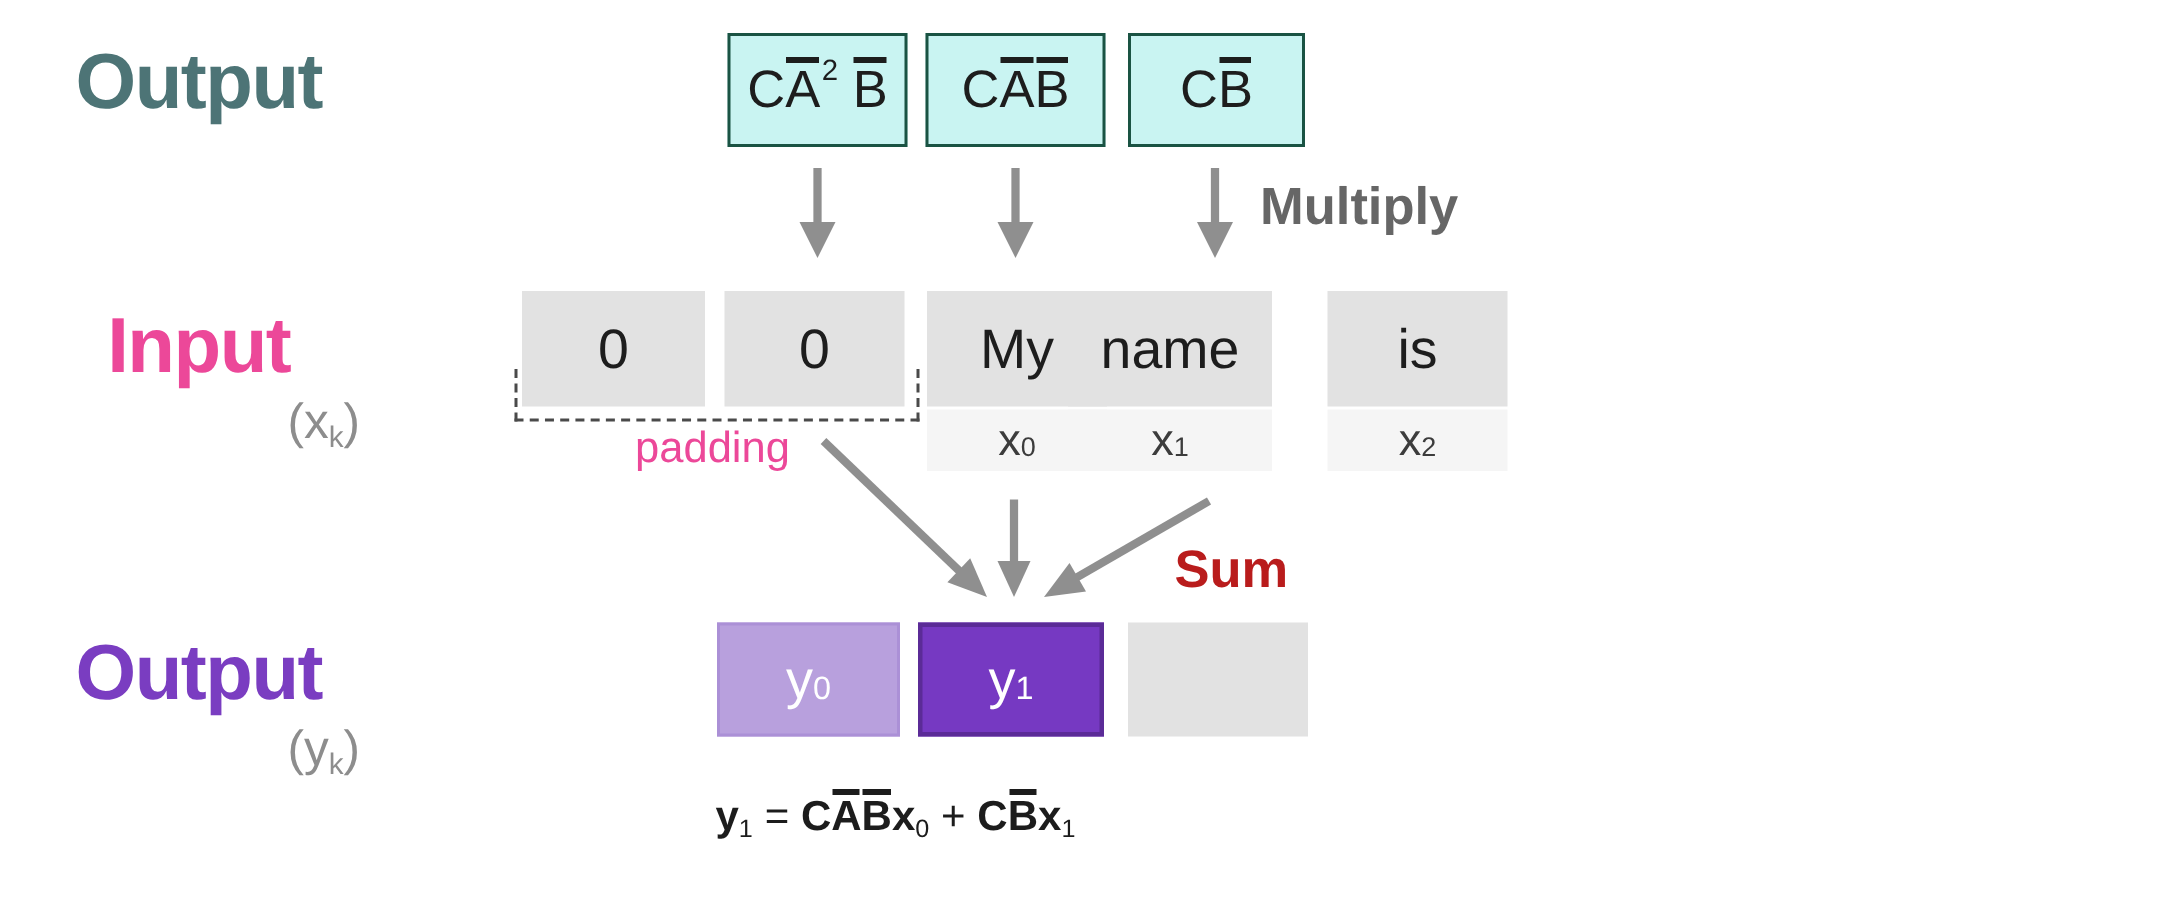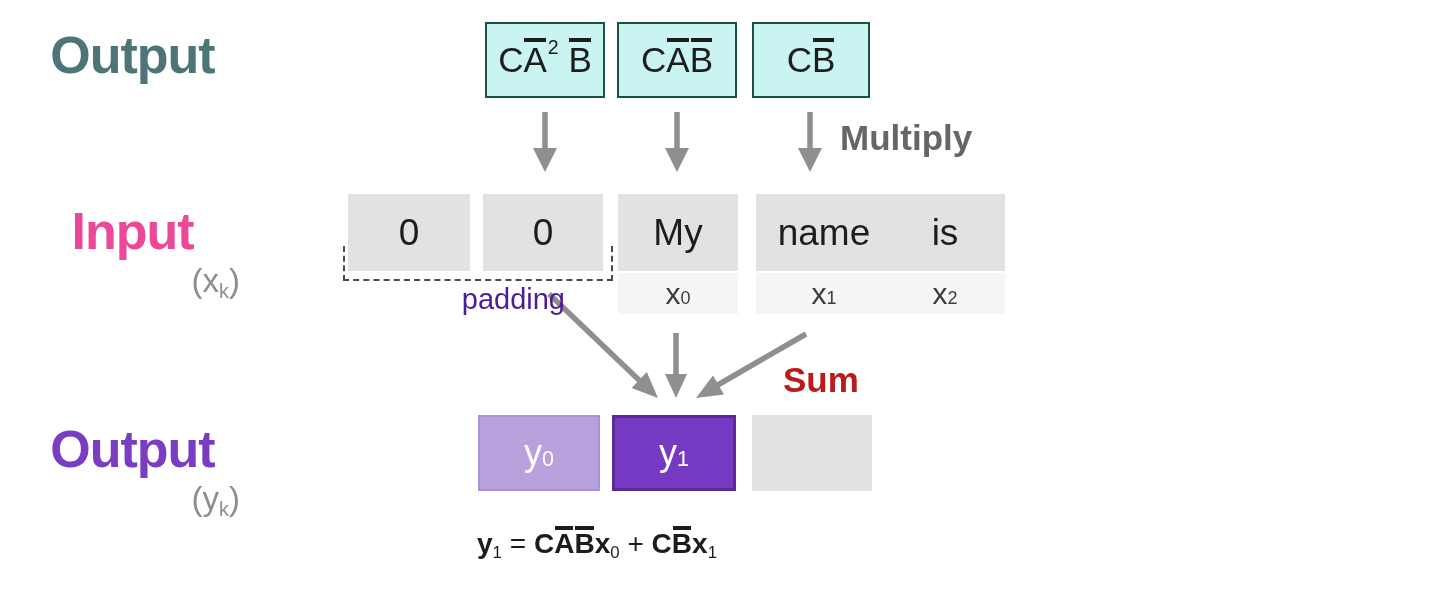--- a/index.html
+++ b/index.html
@@ -26,33 +26,33 @@
   .k1{left:485px;width:120px}
   .k2{left:617px;width:120px}
   .k3{left:752px;width:118px}
 
   
   .icell{position:absolute;top:194px;height:77px;background:#e2e2e2;display:flex;
          align-items:center;justify-content:center;font-size:37px;font-weight:500;color:#1d1d1d}
   .c1{left:348px;width:122px}
   .c2{left:483px;width:120px}
   .c3{left:618px;width:120px}
-  .c4{left:756px;width:136px}
+  .c4{left:712px;width:136px}
   .c5{left:885px;width:120px}
 
   
   .scell{position:absolute;top:273px;height:41px;background:#f5f5f5;display:flex;
          align-items:center;justify-content:center;font-size:30px;color:#3c3c3c}
 
   
   .pad-bracket{position:absolute;left:343px;top:246px;width:270px;height:35px;
                border-left:2px dashed #4a4a4a;border-right:2px dashed #4a4a4a;
                border-bottom:2px dashed #4a4a4a}
-  .pad-label{position:absolute;left:385px;top:283px;width:180px;text-align:right;
-             font-size:29px;color:#4c1d95}
+  .pad-label{position:absolute;left:385px;top:283px;width:180px;text-align:center;
+             font-size:29px;color:#ec4899}
 
   
   .annot{position:absolute;font-size:35px;color:#666666;font-weight:700}
   .multiply{left:840px;top:118px}
   .sum{left:783px;top:360px;color:#b91c1c}
 
   
   .ocell{position:absolute;top:415px;height:76px;display:flex;align-items:center;
          justify-content:center;font-size:36px;font-weight:500;color:#ffffff}
   .o1{left:478px;width:122px;background:#b8a0dd;border:2px solid #ab90d6}

